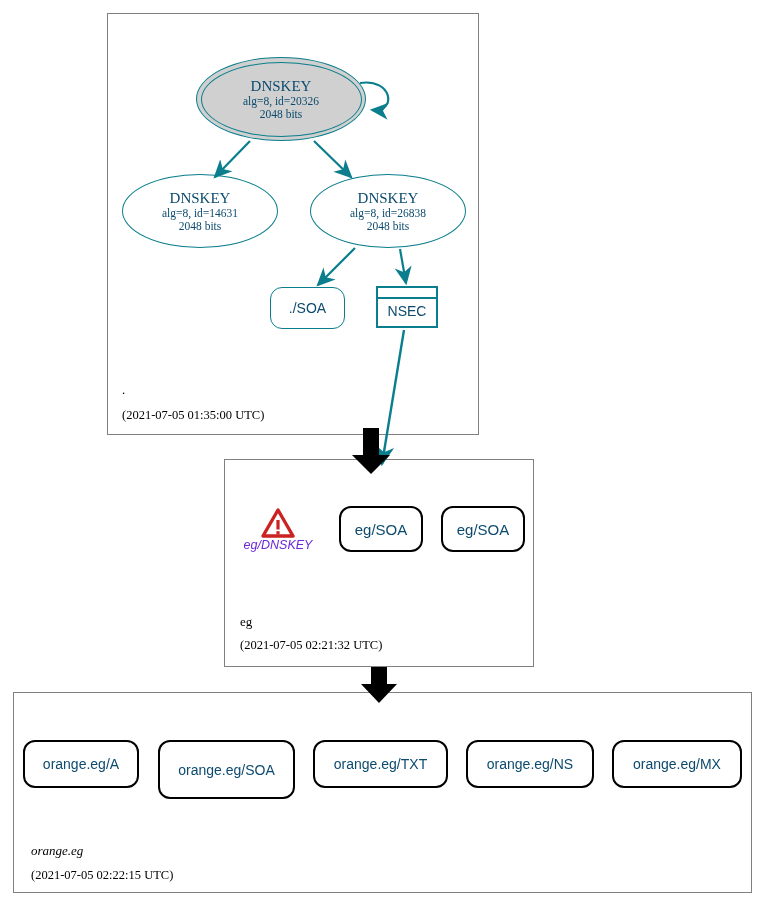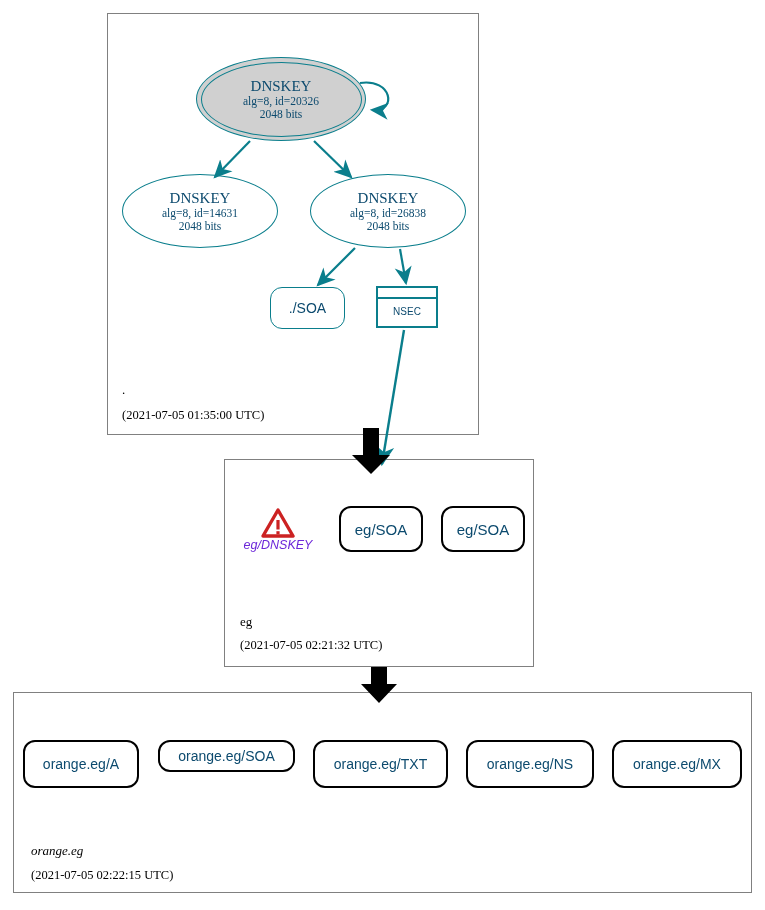--- a/index.html
+++ b/index.html
@@ -94,21 +94,21 @@
     font-size: 15px;
   }
   .rrset.black.small {
     font-size: 14px;
   }
   
   .nsec {
     border: 2px solid #0a7e8c;
     background: #ffffff;
     font-family: "Liberation Sans", sans-serif;
-    font-size: 10px;
+    font-size: 14px;
     display: block;
     padding: 0;
   }
   .nsec .bar {
     height: 9px;
     border-bottom: 2px solid #0a7e8c;
   }
   .nsec .txt {
     height: 25px;
     line-height: 25px;
@@ -199,21 +199,21 @@
 
   <div class="zone-cluster" style="left:13px; top:692px; width:739px; height:201px;"></div>
 
   <div class="zone-label zone-name" style="left:31px; top:843px;font-style:italic;">orange.eg</div>
   <div class="zone-label zone-time" style="left:31px; top:868px;">(2021-07-05 02:22:15 UTC)</div>
 
   <div class="node rrset black small" style="left:23px; top:740px; width:116px; height:48px;">
     <span>orange.eg/A</span>
   </div>
 
-  <div class="node rrset black small" style="left:158px; top:740px; width:137px; height:32px;">
+  <div class="node rrset black small" style="left:158px; top:740px; width:137px; height:59px;">
     <span>orange.eg/SOA</span>
   </div>
 
   <div class="node rrset black small" style="left:313px; top:740px; width:135px; height:48px;">
     <span>orange.eg/TXT</span>
   </div>
 
   <div class="node rrset black small" style="left:466px; top:740px; width:128px; height:48px;">
     <span>orange.eg/NS</span>
   </div>

